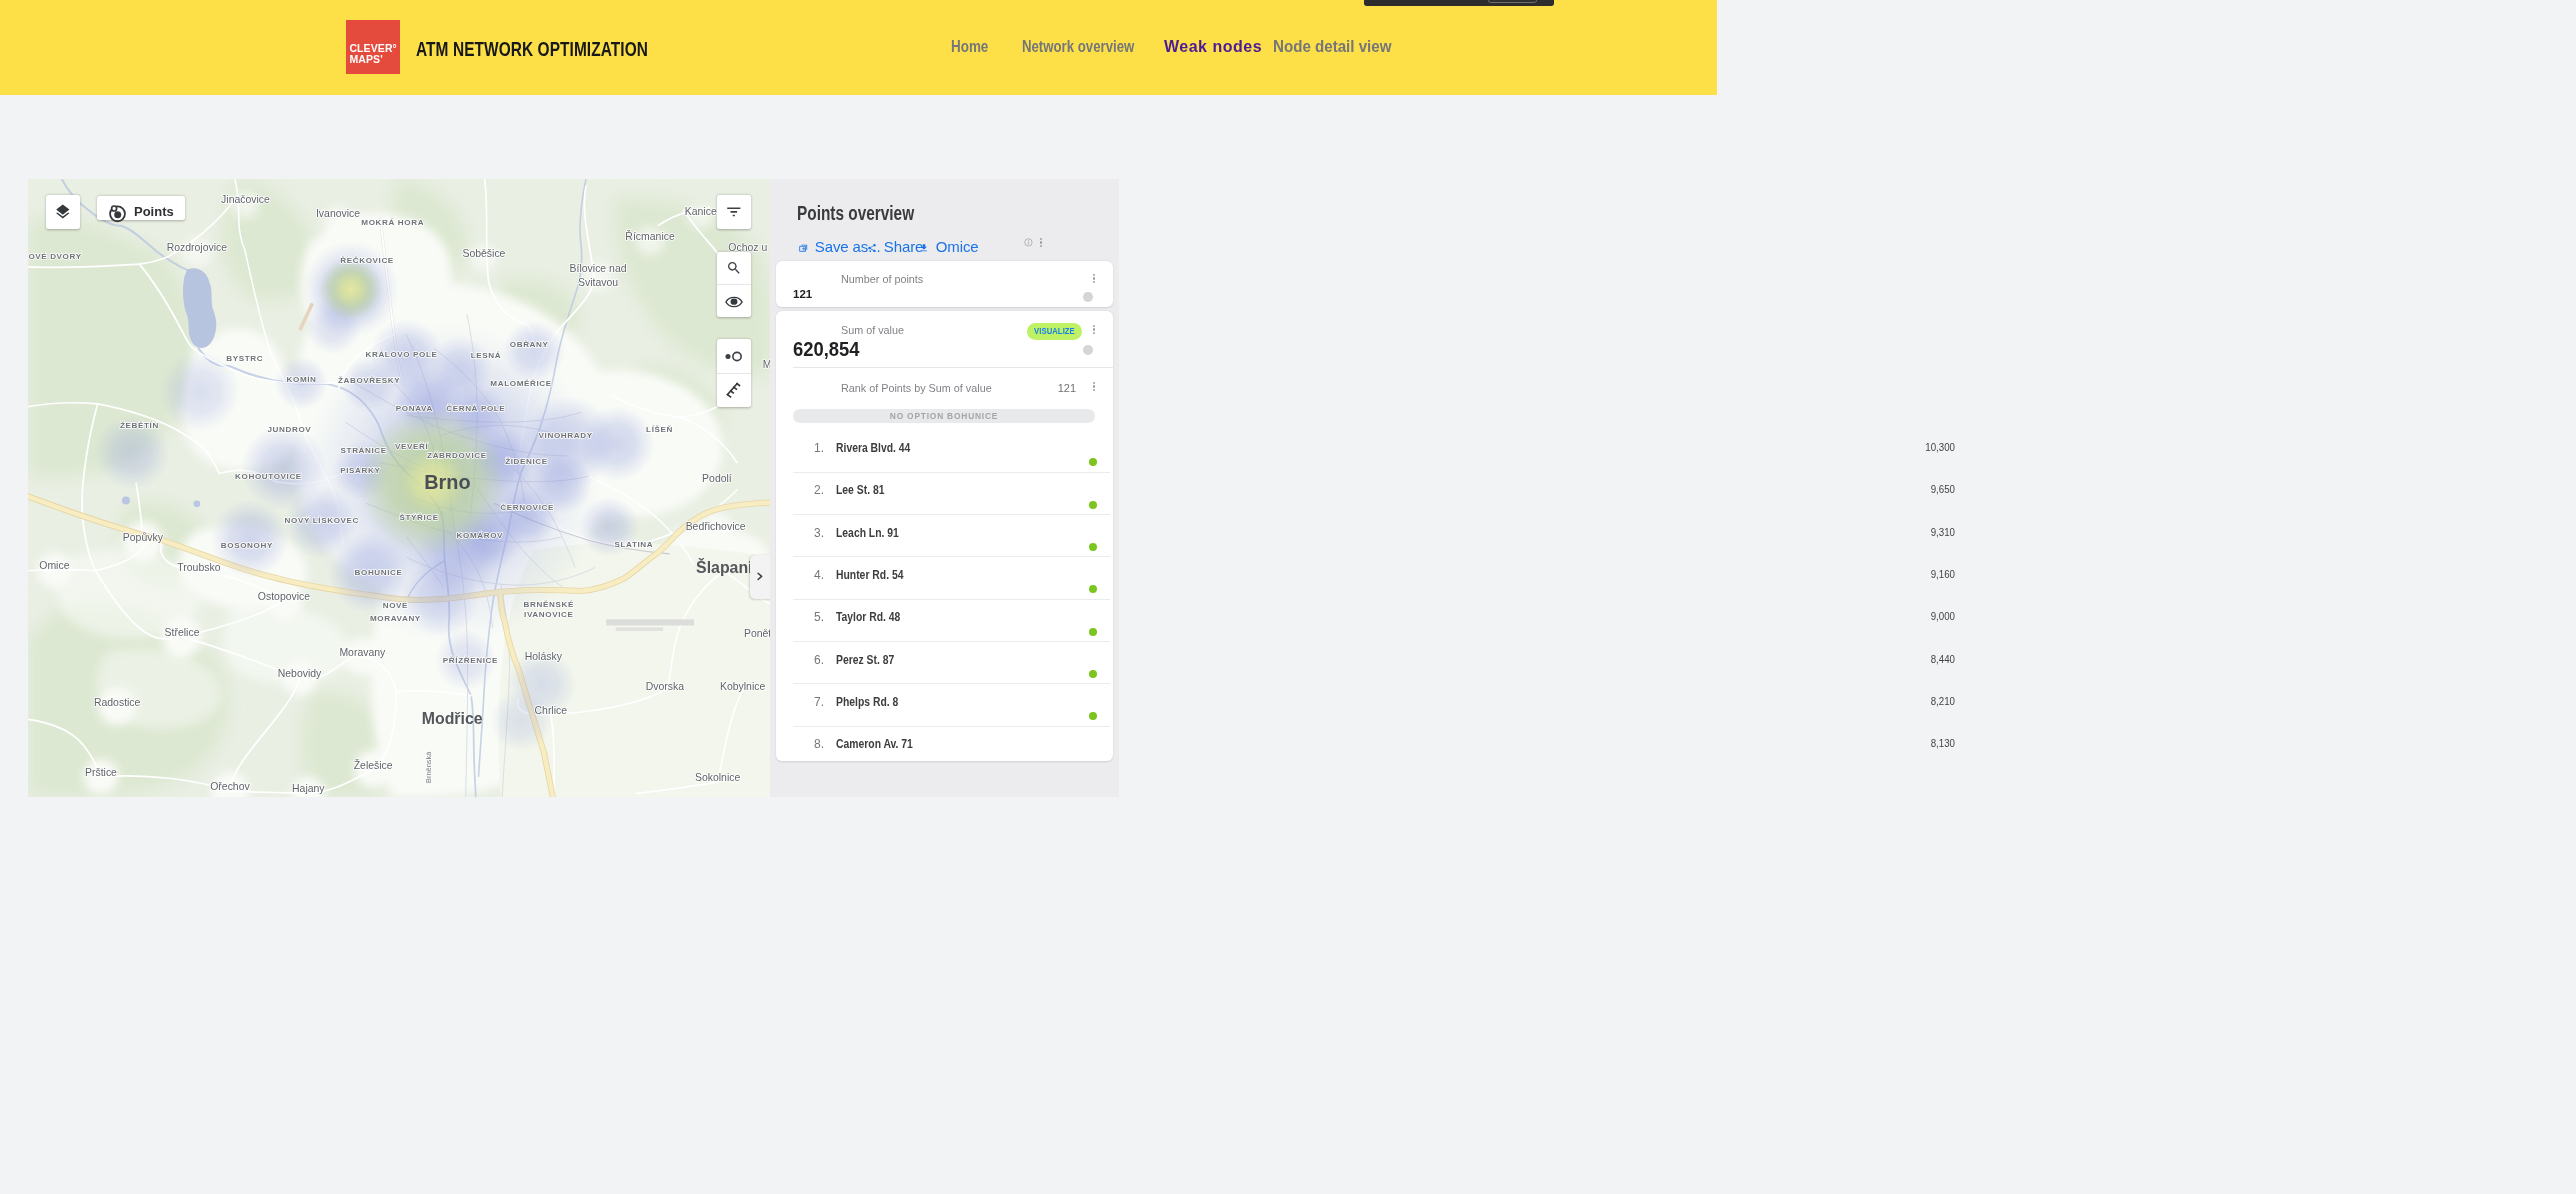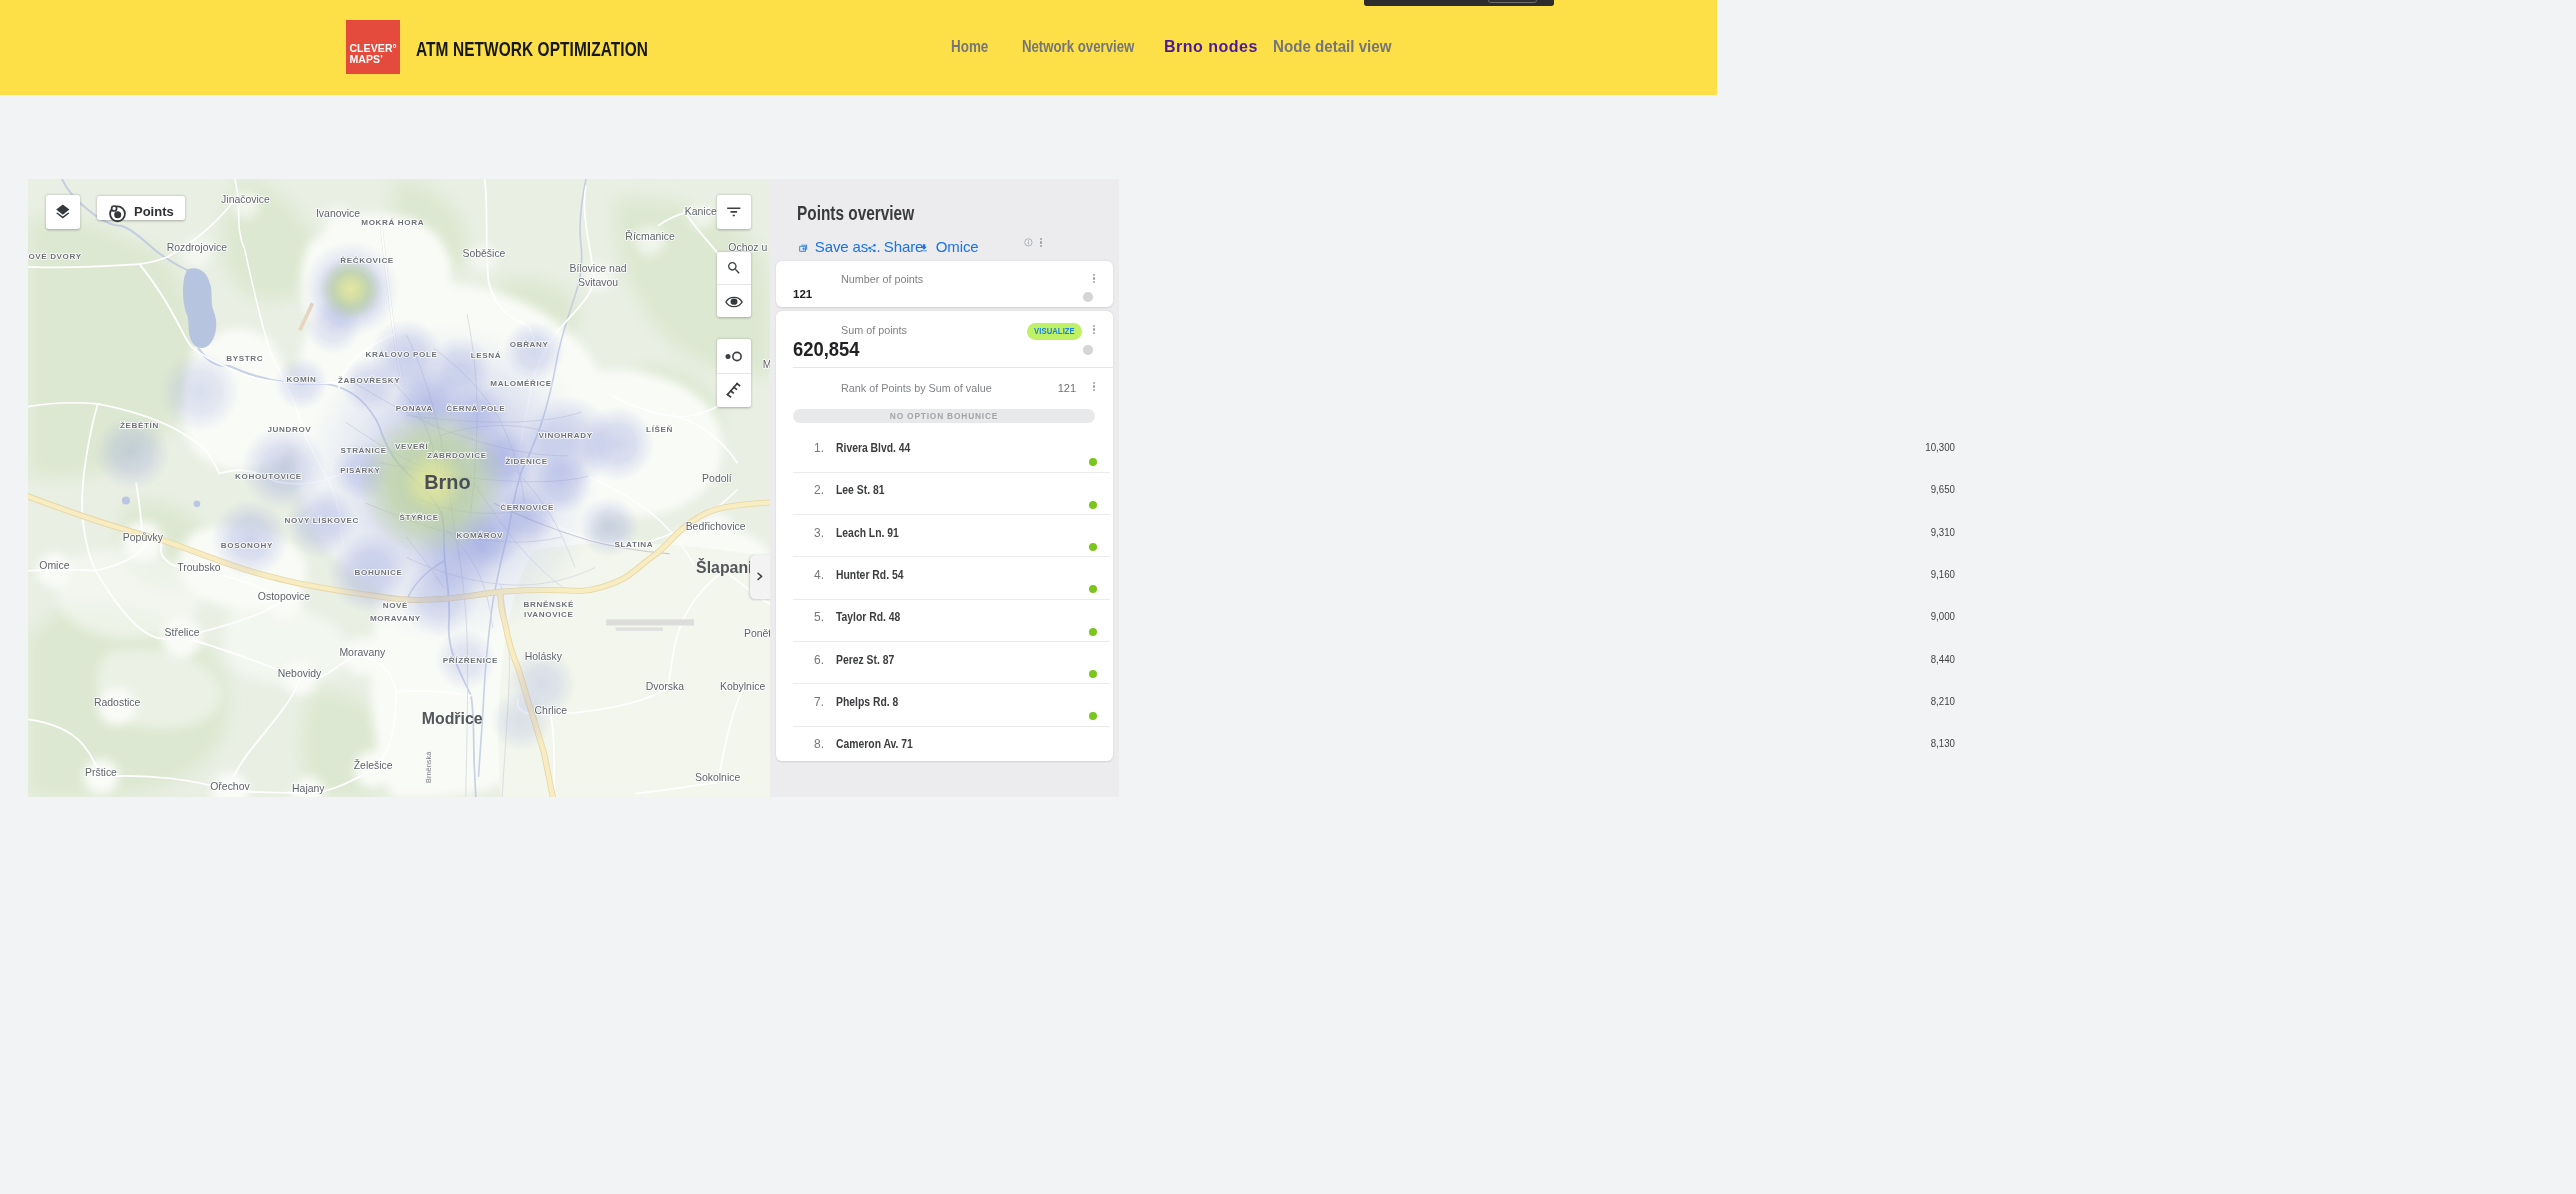--- a/index.html
+++ b/index.html
@@ -361,21 +361,21 @@
         <path d="M9 5l8 7-8 7"></path>
       </svg>
 </div>
 </div>
 <div id="panel"></div>
 <div id="header">
   <div id="logo">CLEVER°<br>MAPS'</div>
   <div id="apptitle">ATM NETWORK OPTIMIZATION</div>
   <div class="nav" style="left:951px; transform:scaleX(0.84);">Home</div>
   <div class="nav" style="left:1022px; transform:scaleX(0.825);">Network overview</div>
-  <div class="nav active" style="left:1164px; transform:scaleX(1.0); letter-spacing:0.5px;">Brno nodes</div>
+  <div class="nav active" style="left:1164px; transform:scaleX(1.0); letter-spacing:0.5px;">Weak nodes</div>
   <div class="nav" style="left:1273px; transform:scaleX(0.945);">Node detail view</div>
   <div id="toast">
       <div class="inner"></div>
     </div>
 </div>
 
 <div id="ptitle">Points overview</div>
 <div class="tool" style="left:798px;">
   <svg width="10" height="10" viewBox="0 0 24 24" style="vertical-align:-1.4px;" fill="#1a73e8">
       <path d="M4 8h14v12H4z" fill="none" stroke="#1a73e8" stroke-width="2"></path>
@@ -411,21 +411,21 @@
 <div class="glabel" style="position:absolute; left:793px; top:273px;">Number of points</div>
 <div style="position:absolute; left:793px; top:288px; font-size:11.5px; font-weight:bold; color:#212124;">121</div>
 <div class="dots3" style="left:1093px; top:274px;">
     <span></span>
     <span></span>
     <span></span>
   </div>
 <div class="toggle" style="left:1083px; top:292px;"></div>
 
 <div class="card" style="top:311px; height:450px;"></div>
-<div class="glabel" style="position:absolute; left:793px; top:324px;">Sum of points</div>
+<div class="glabel" style="position:absolute; left:793px; top:324px;">Sum of value</div>
 <div style="position:absolute; left:793px; top:338px; font-size:20px; font-weight:bold; color:#212124; transform:scaleX(0.92); transform-origin:left top;">620,854</div>
 <div style="position:absolute; left:1027px; top:323px; width:55px; height:17px; background:#bef264; border-radius:8.8px; color:#1781e8; font-size:8.8px; font-weight:bold; letter-spacing:0.1px; text-align:center; line-height:17.6px;"><span style="display:inline-block; transform:scaleX(0.87);">VISUALIZE</span></div>
 <div class="dots3" style="left:1093px; top:325px;">
     <span></span>
     <span></span>
     <span></span>
   </div>
 <div class="toggle" style="left:1083px; top:345px;"></div>
 <div style="position:absolute; left:793px; top:367px; width:321px; height:0.9px; background:#e7e7e9;"></div>
 <div class="glabel" style="position:absolute; left:793px; top:382px;">Rank of Points by Sum of value</div>

